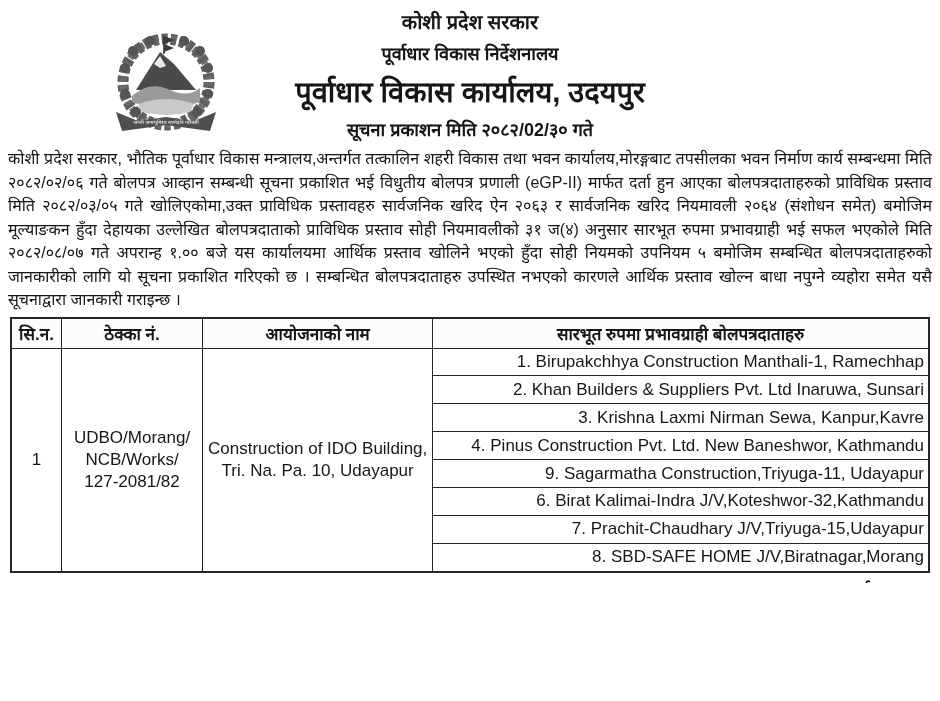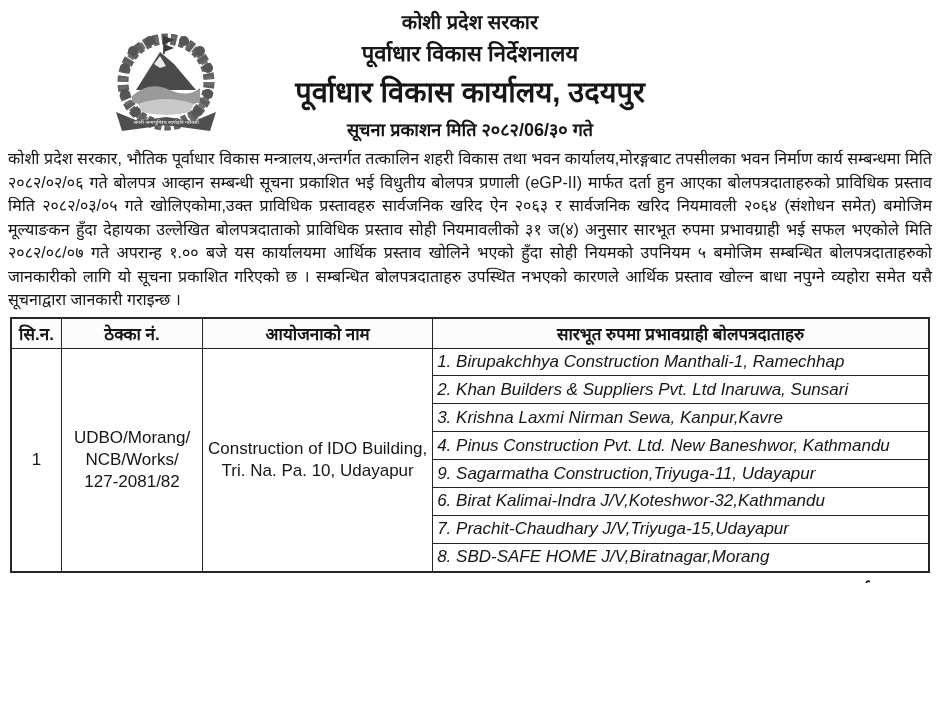--- a/index.html
+++ b/index.html
@@ -10,21 +10,21 @@
     font-family:"Liberation Sans","DejaVu Sans",sans-serif;
     color:#161616;
     overflow:hidden;
   }
   
   .emblem{position:absolute;left:100px;top:28px;width:132px;height:112px;}
   
   .hdr{padding-top:8px;text-align:center;font-weight:bold;}
   .hdr-l1{font-size:20px;line-height:28px;}
   .hdr-l2{font-size:22px;line-height:34px;}
-  .hdr-l3{font-size:22px;line-height:36px;text-align:center;}
+  .hdr-l3{font-size:18px;line-height:36px;text-align:center;}
   .hdr-l4{font-size:29px;line-height:40px;}
   .hdr-l5{font-size:20px;line-height:30px;}
   .banner-wrap{text-align:center;margin-top:3px;}
   .banner{
     display:inline-block;
     background:#0d0d0d;color:#ffffff;
     font-size:27px;font-weight:bold;
     padding:5px 26px 7px 26px;
     outline:1px solid #ffffff;outline-offset:-4px;
   }
@@ -49,21 +49,21 @@
     margin-top:28px;
   }
   table.bidders{border:2px solid #262626;}
   table.bidders th{height:29px;font-weight:bold;text-align:center;background:#fcfcfc;}
   .col-sn{width:50px;}
   .col-contract{width:140px;}
   .col-project{width:228px;}
   .col-bidders{width:492px;}
   td.center{text-align:center;vertical-align:middle;line-height:22px;}
   td.pre{white-space:pre-line;}
-  td.bidder{height:26.9px;text-align:left;padding-left:13px;vertical-align:middle;font-style:italic;}
+  td.bidder{height:26.9px;text-align:right;padding-left:13px;vertical-align:middle;}
   
   .footer{
     text-align:right;
     padding-right:14px;
     margin-top:5px;
     font-size:16px;font-weight:bold;
   }
 </style>
 </head>
 <body>
@@ -104,21 +104,21 @@
     </svg>
   </div>
 
   <div class="hdr">
     <div class="hdr-l1">कोशी प्रदेश सरकार</div>
     <div class="hdr-l3">पूर्वाधार विकास निर्देशनालय</div>
     <div class="hdr-l4">पूर्वाधार विकास कार्यालय, उदयपुर</div>
   </div>
 
 
-  <div class="pubdate">सूचना प्रकाशन मिति २०८२/06/३० गते</div>
+  <div class="pubdate">सूचना प्रकाशन मिति २०८२/02/३० गते</div>
 
   <p class="notice-body">कोशी प्रदेश सरकार, भौतिक पूर्वाधार विकास मन्त्रालय,अन्तर्गत तत्कालिन शहरी विकास तथा भवन कार्यालय,मोरङ्गबाट तपसीलका भवन निर्माण कार्य सम्बन्धमा मिति २०८२/०२/०६ गते बोलपत्र आव्हान सम्बन्धी सूचना प्रकाशित भई विधुतीय बोलपत्र प्रणाली (eGP-II) मार्फत दर्ता हुन आएका बोलपत्रदाताहरुको प्राविधिक प्रस्ताव मिति २०८२/०३/०५ गते खोलिएकोमा,उक्त प्राविधिक प्रस्तावहरु सार्वजनिक खरिद ऐन २०६३ र सार्वजनिक खरिद नियमावली २०६४ (संशोधन समेत) बमोजिम मूल्याङकन हुँदा देहायका उल्लेखित बोलपत्रदाताको प्राविधिक प्रस्ताव सोही नियमावलीको ३१ ज(४) अनुसार सारभूत रुपमा प्रभावग्राही भई सफल भएकोले मिति २०८२/०८/०७ गते अपरान्ह १.०० बजे यस कार्यालयमा आर्थिक प्रस्ताव खोलिने भएको हुँदा सोही नियमको उपनियम ५ बमोजिम सम्बन्धित बोलपत्रदाताहरुको जानकारीको लागि यो सूचना प्रकाशित गरिएको छ । सम्बन्धित बोलपत्रदाताहरु उपस्थित नभएको कारणले आर्थिक प्रस्ताव खोल्न बाधा नपुग्ने व्यहोरा समेत यसै सूचनाद्वारा जानकारी गराइन्छ ।</p>
 
   <table class="bidders">
     <colgroup>
       <col class="col-sn">
         <col class="col-contract">
         <col class="col-project">
         <col class="col-bidders">
     </colgroup>

